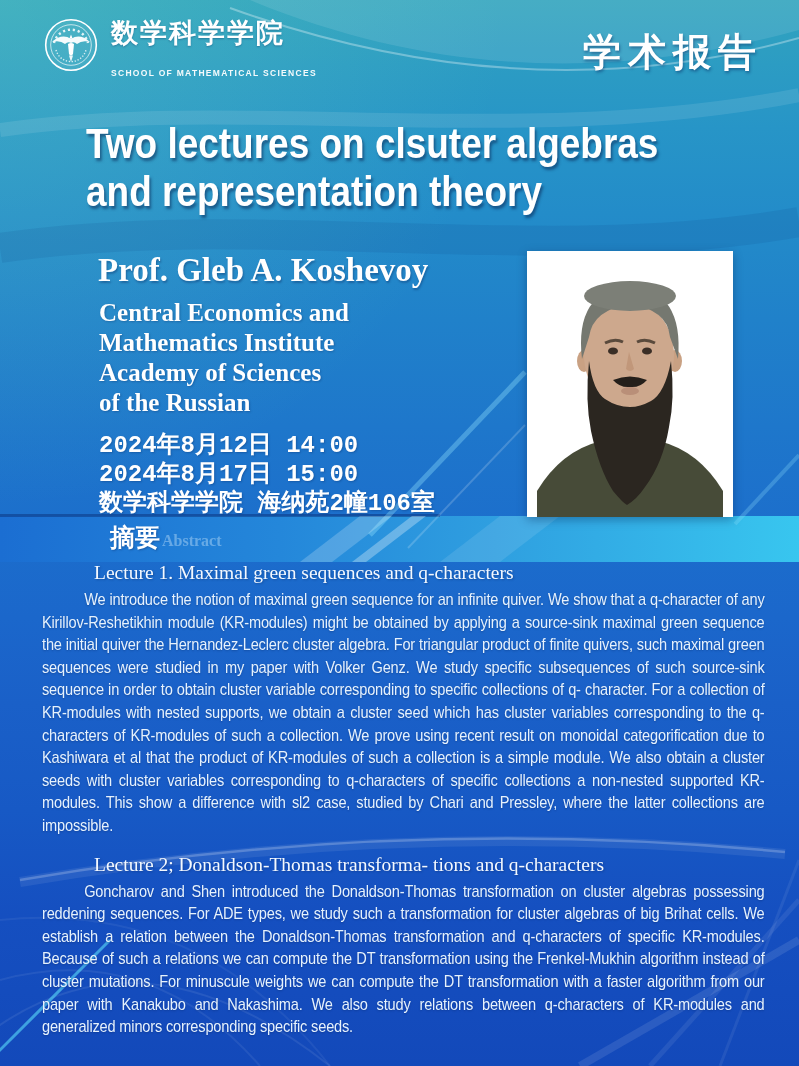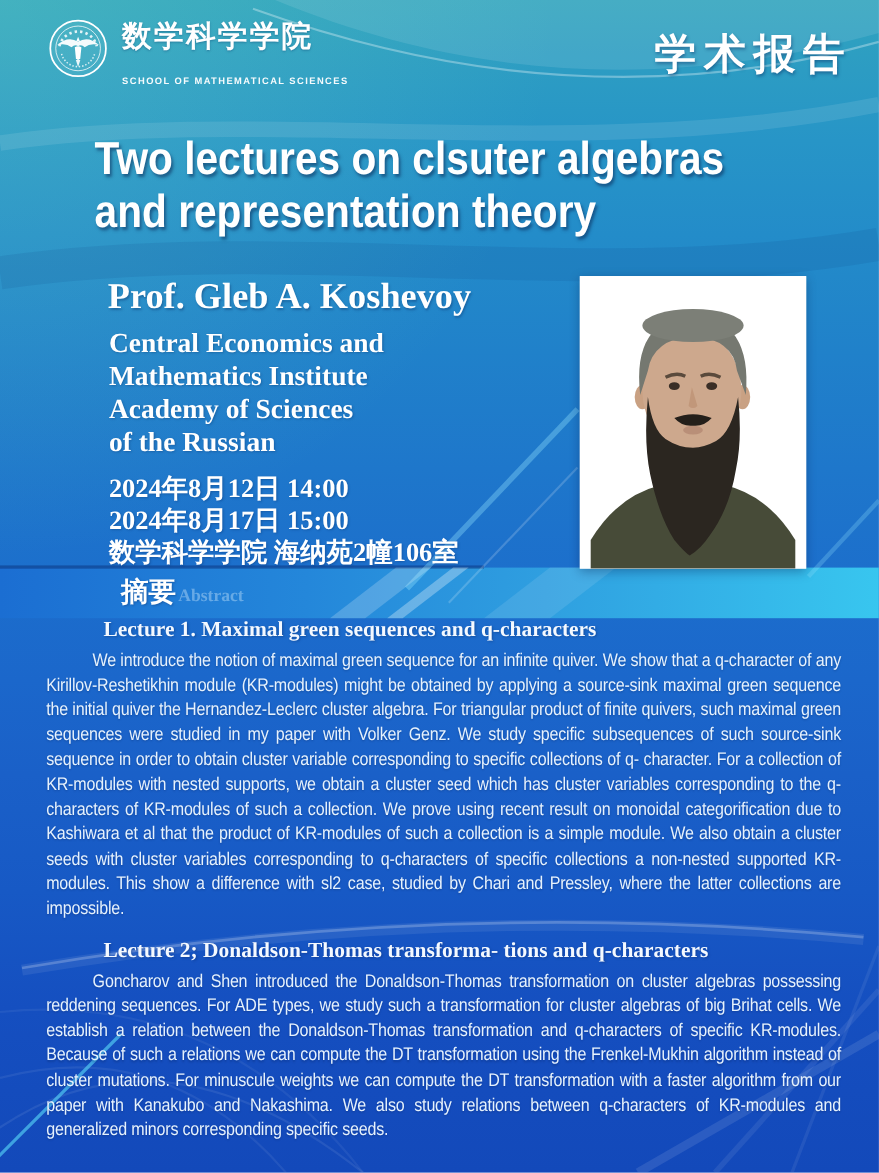--- a/index.html
+++ b/index.html
@@ -8,47 +8,47 @@
     background:linear-gradient(180deg,#31a4be 0%,#2c9cc3 6%,#2795c7 12%,#238cc9 20%,#2081ca 30%,#1e77cb 40%,#1c6ecc 50%,#1b67cb 58%,#1a60c8 66%,#1759c5 76%,#154fc0 86%,#1349ba 100%);}
   .tint{position:absolute;inset:0;z-index:1;
     background:radial-gradient(circle at 0% 0%,rgba(110,210,195,.30),transparent 38%);}
   .waves{position:absolute;inset:0;z-index:2;pointer-events:none;}
   .band{position:absolute;left:0;top:516px;width:799px;height:46px;z-index:1;
     background:linear-gradient(90deg,#1b6ed2 0%,#2487da 35%,#2f9fe0 62%,#38c6ef 100%);}
   .band-edge{position:absolute;left:0;top:514px;width:440px;height:3px;background:rgba(8,38,108,.42);z-index:2;}
 
   .content{position:absolute;inset:0;z-index:5;color:#fff;}
 
-  .header{position:absolute;top:15px;left:44px;right:24px;display:flex;justify-content:space-between;align-items:center;}
+  .header{position:absolute;top:15px;left:44px;right:36px;display:flex;justify-content:space-between;align-items:flex-end;}
   .logo-group{display:flex;align-items:center;gap:13px;}
   .school-cn{font-size:27px;font-weight:700;letter-spacing:2px;text-shadow:0 1px 2px rgba(0,40,90,.35);}
   .school-en{font-size:8.5px;font-weight:700;letter-spacing:1.3px;margin-top:17px;opacity:.95;}
   .banner{font-size:38px;font-weight:800;letter-spacing:7px;margin-top:5px;text-shadow:1px 2px 3px rgba(8,40,95,.45);}
 
   .main-title{position:absolute;left:86px;top:120px;font-size:42px;font-weight:800;line-height:48px;
     letter-spacing:0px;transform:scaleX(.88);transform-origin:0 0;white-space:nowrap;
     text-shadow:2px 3px 3px rgba(8,30,75,.5);}
 
   .speaker-name{position:absolute;left:98px;top:252px;font-family:Liberation Serif, serif;
     font-size:33px;font-weight:700;text-shadow:1px 2px 2px rgba(8,35,90,.35);white-space:nowrap;}
   .affiliation{position:absolute;left:99px;top:298px;font-family:Liberation Serif, serif;
     font-size:25px;font-weight:700;line-height:30px;text-shadow:1px 1px 2px rgba(8,35,90,.3);}
-  .schedule{position:absolute;left:99px;top:431px;font-family:Liberation Serif, serif;
+  .schedule{position:absolute;left:99px;top:431px;font-family:Liberation Mono, monospace;
     font-size:24px;font-weight:700;line-height:29px;text-shadow:1px 1px 2px rgba(8,35,90,.3);white-space:nowrap;}
 
   .photo{position:absolute;left:527px;top:251px;width:206px;height:266px;background:#fff;
     box-shadow:0 3px 9px rgba(0,25,75,.35);overflow:hidden;}
 
   .abstract-heading{position:absolute;left:110px;top:521px;display:flex;align-items:baseline;gap:2px;}
   .abstract-cn{font-size:25px;font-weight:700;text-shadow:1px 1px 2px rgba(8,35,90,.35);}
   .abstract-en{font-family:"Liberation Serif",serif;font-size:16px;font-weight:700;color:rgba(200,228,250,.42);}
 
   .abstract-body{position:absolute;left:42px;top:560px;width:722px;}
   .lecture + .lecture{margin-top:14px;}
-  .lecture-heading{margin:0 0 3px 52px;font-family:"Liberation Serif",serif;font-size:19.5px;font-weight:700;
+  .lecture-heading{margin:0 0 3px 52px;font-family:"Liberation Serif",serif;font-size:19.5px;font-weight:400;
     color:#f4f9ff;line-height:26px;text-shadow:1px 1px 2px rgba(8,35,90,.35);}
   .lecture-text{width:822px;transform:scaleX(.879);transform-origin:0 0;
     font-size:16.6px;line-height:22.6px;color:#e6f2fd;text-align:justify;text-indent:48px;
     letter-spacing:-.2px;margin:0;text-shadow:0 1px 2px rgba(0,30,80,.3);}
 </style>
 </head>
 <body>
 
 <div class="poster">
   <div class="tint"></div>

